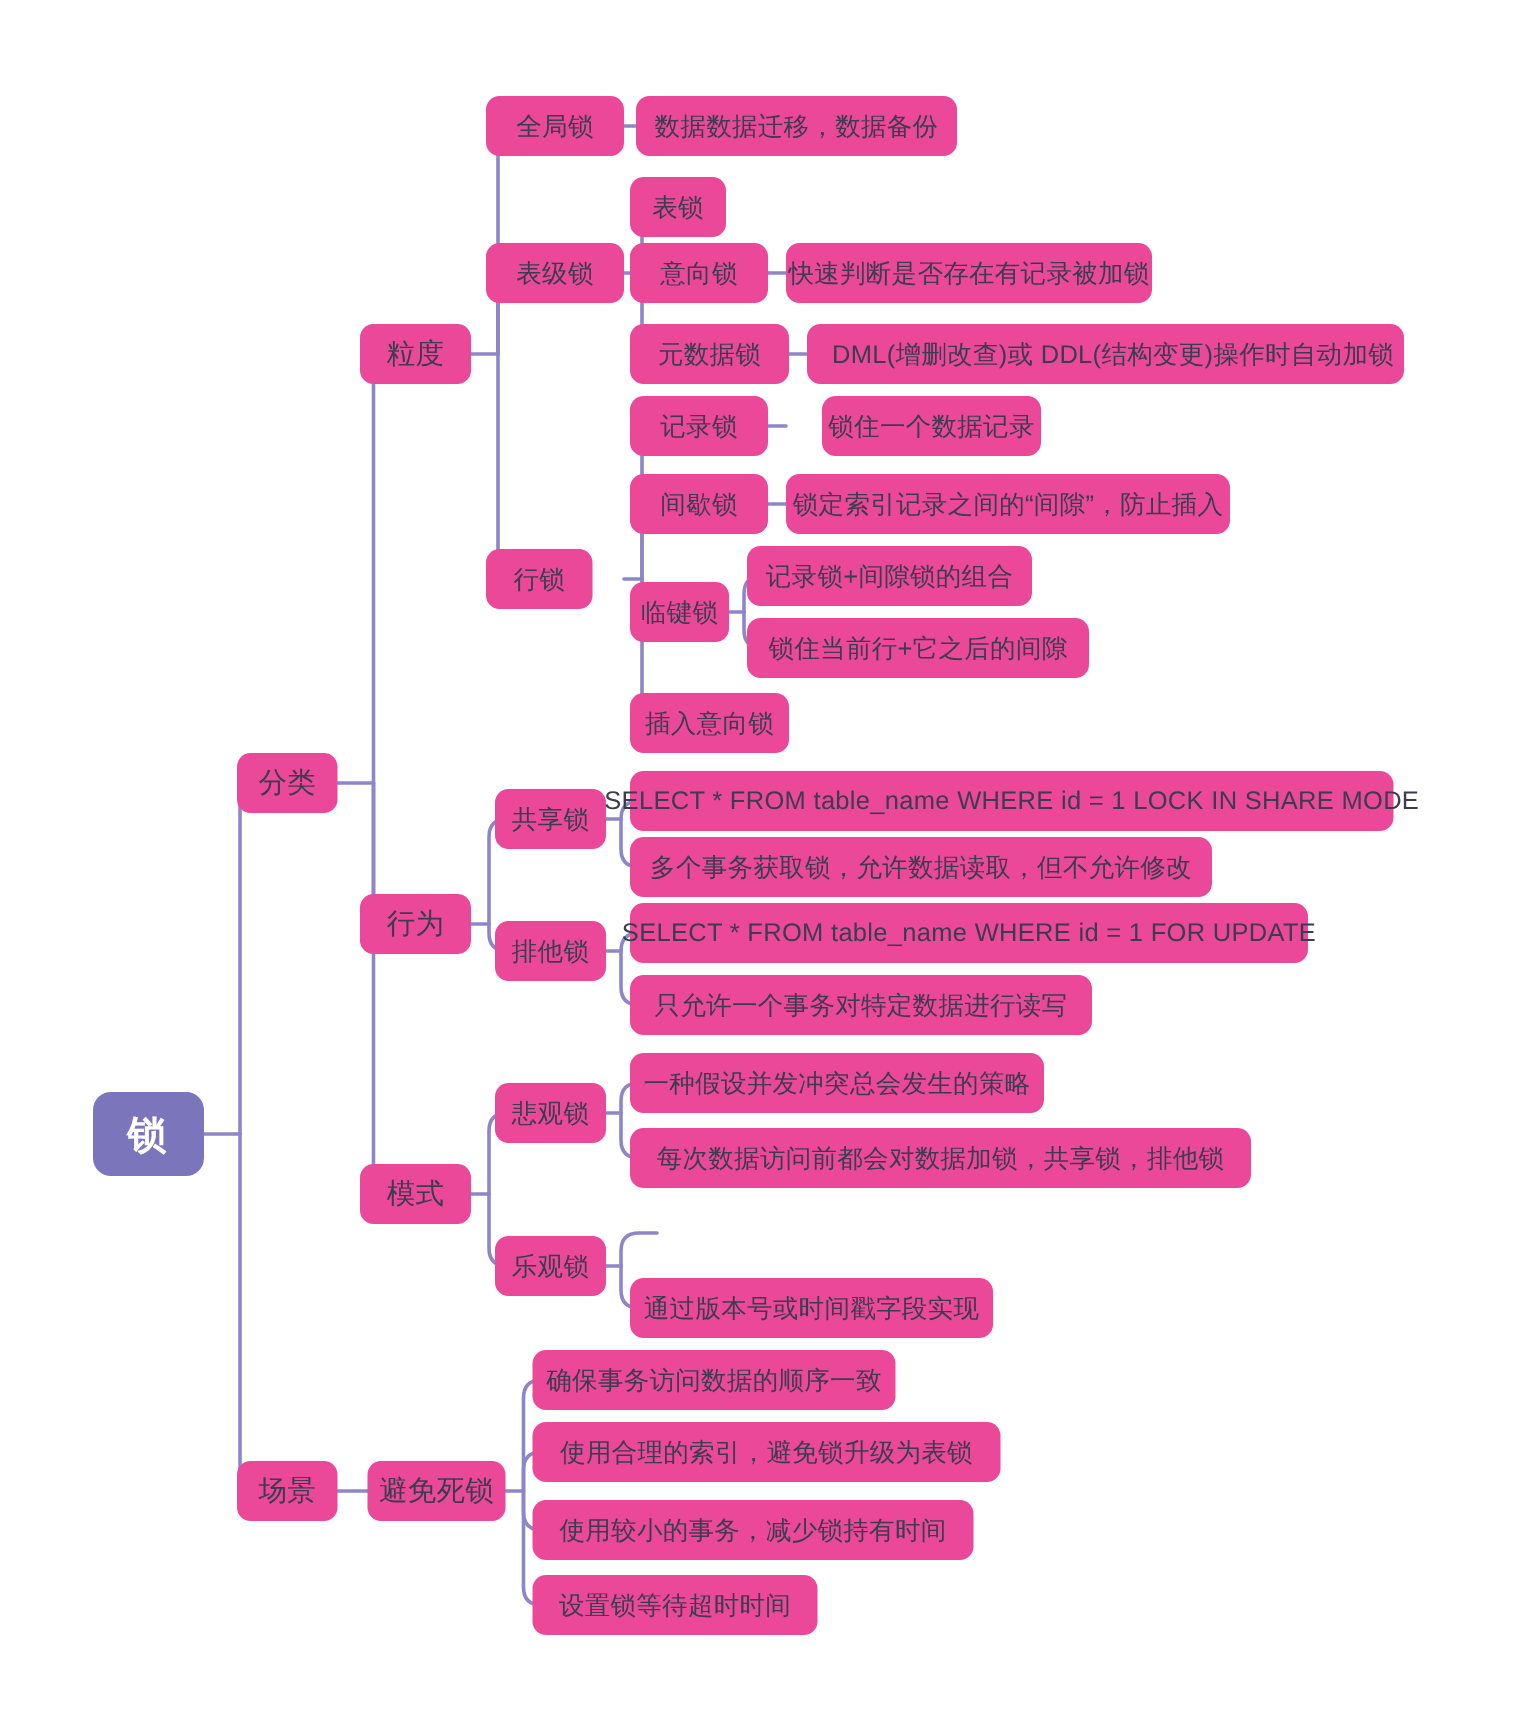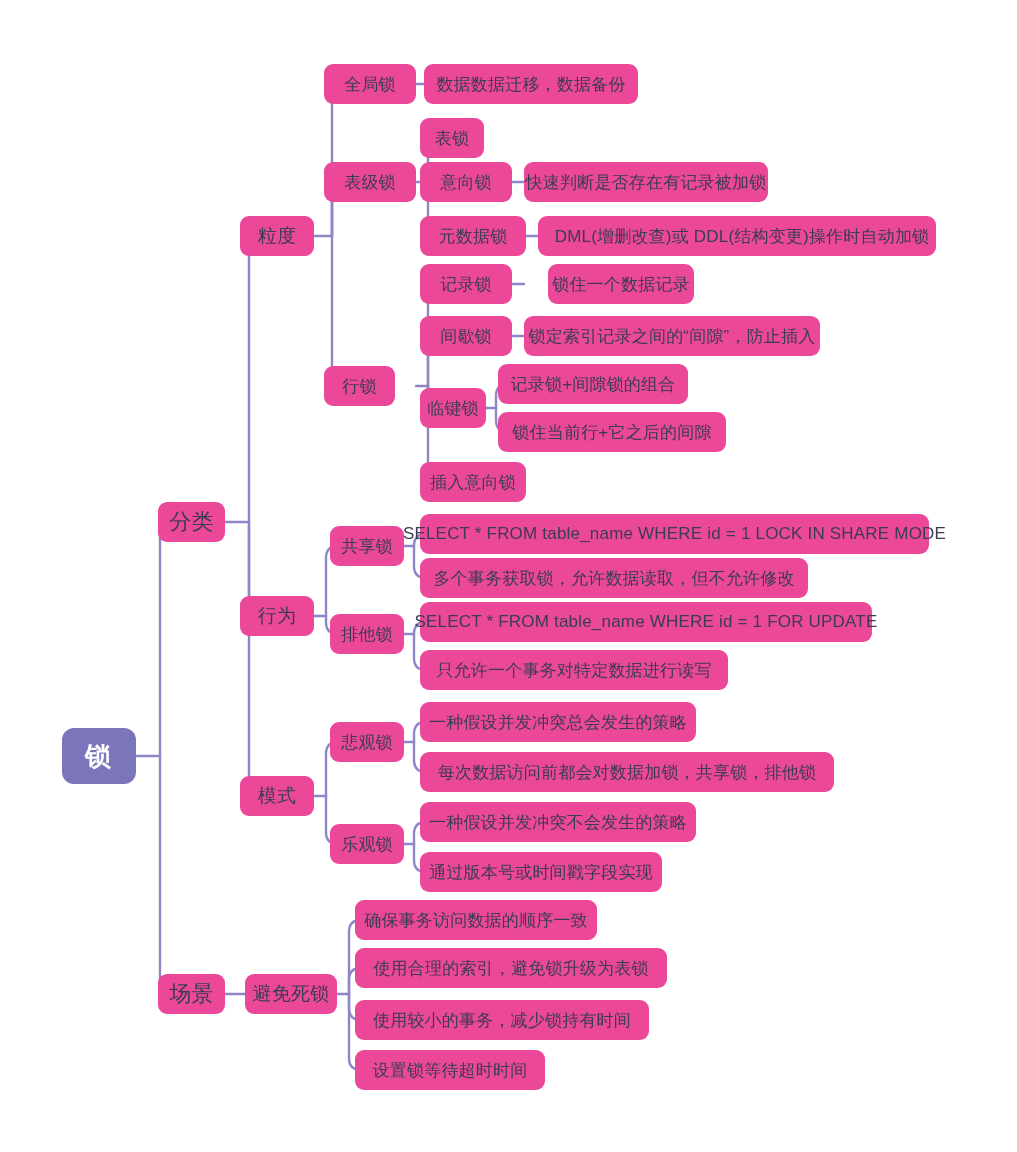--- a/index.html
+++ b/index.html
@@ -40,21 +40,21 @@
     letter-spacing: 0.2px;
   }
   .node.root {
     background: #7b75bc;
     color: #ffffff;
     border-radius: 12px;
     font-size: 26px;
     font-weight: bold;
     letter-spacing: 2px;
   }
-  .node.level1 { font-size: 22px; }
+  .node.level1 { font-size: 19px; }
   .node.level2 { font-size: 19px; }
   .node.level3 { font-size: 17px; }
   .node.leaf   { font-size: 17px; }
 </style>
 </head>
 <body>
 
 <div id="mindmap-root">
 
   <svg id="edge-layer" viewBox="0 0 1017 1152" xmlns="http://www.w3.org/2000/svg">
@@ -175,21 +175,20 @@
 
   <div class="node level3" style="left:330px; top:614px; width:74px; height:40px;">排他锁</div>
   <div class="node leaf" style="left:420px; top:602px; width:452px; height:40px;">SELECT * FROM table_name WHERE id = 1 FOR UPDATE</div>
   <div class="node leaf" style="left:420px; top:650px; width:308px; height:40px;">只允许一个事务对特定数据进行读写</div>
 
   <div class="node level3" style="left:330px; top:722px; width:74px; height:40px;">悲观锁</div>
   <div class="node leaf" style="left:420px; top:702px; width:276px; height:40px;">一种假设并发冲突总会发生的策略</div>
   <div class="node leaf" style="left:420px; top:752px; width:414px; height:40px;">每次数据访问前都会对数据加锁，共享锁，排他锁</div>
 
   <div class="node level3" style="left:330px; top:824px; width:74px; height:40px;">乐观锁</div>
-  <div class="node leaf" style="left:420px; top:802px; width:276px; height:40px;">一种假设并发冲突不会发生的策略</div>
   <div class="node leaf" style="left:420px; top:852px; width:242px; height:40px;">通过版本号或时间戳字段实现</div>
 
   <div class="node leaf" style="left:355px; top:900px; width:242px; height:40px;">确保事务访问数据的顺序一致</div>
   <div class="node leaf" style="left:355px; top:948px; width:312px; height:40px;">使用合理的索引，避免锁升级为表锁</div>
   <div class="node leaf" style="left:355px; top:1000px; width:294px; height:40px;">使用较小的事务，减少锁持有时间</div>
   <div class="node leaf" style="left:355px; top:1050px; width:190px; height:40px;">设置锁等待超时时间</div>
 
 </div>
 
 </body></html>

